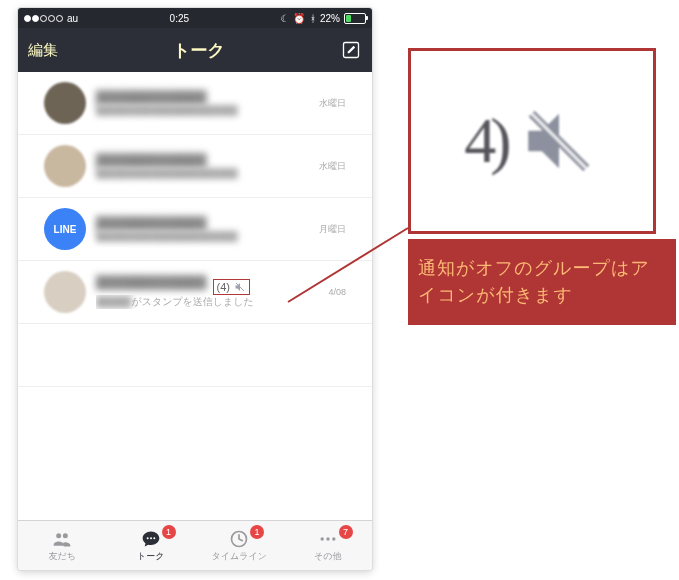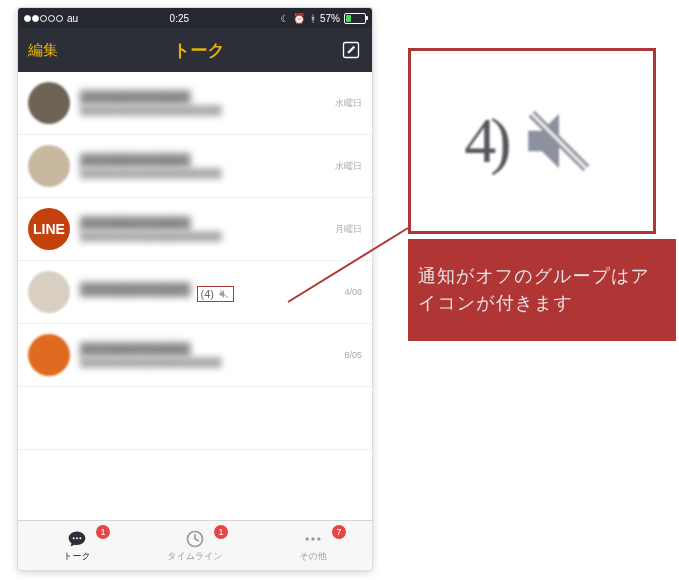--- a/index.html
+++ b/index.html
@@ -13,28 +13,28 @@
   .status .l,.status .r{display:flex;align-items:center;gap:4px;}
   .dots{display:flex;gap:1px;}
   .dot{width:5px;height:5px;border-radius:50%;border:1px solid #fff;}
   .dot.f{background:#fff;}
   .moon,.bt{font-size:10px;}
   .bat{width:20px;height:9px;border:1px solid #fff;border-radius:2px;position:relative;}
   .bat:after{content:"";position:absolute;right:-3px;top:2px;width:2px;height:4px;background:#fff;border-radius:0 1px 1px 0;}
   .bat .fill{position:absolute;left:1px;top:1px;bottom:1px;width:25%;background:#4cd964;border-radius:1px;}
 
   
-  .nav{height:44px;background:#2c2f38;display:flex;align-items:center;justify-content:space-between;padding:0 10px;color:#eab308;}
+  .nav{height:44px;background:#2c2f38;display:flex;align-items:center;justify-content:space-between;padding:0 10px;color:#fef9c3;}
   .nav .edit{font-size:15px;}
   .nav .title{font-size:17px;font-weight:600;}
   .nav .compose{width:22px;height:22px;display:flex;align-items:center;justify-content:center;}
 
   
   .list{height:calc(100% - 20px - 44px - 49px);overflow:hidden;background:#fff;}
-  .row{display:flex;align-items:center;padding:8px 10px;border-bottom:1px solid #eee;height:46px;}
+  .row{display:flex;align-items:center;padding:8px 26px;border-bottom:1px solid #eee;height:46px;}
   .av{width:42px;height:42px;border-radius:50%;flex:0 0 42px;margin-right:10px;filter:blur(1px);}
   .body{flex:1;min-width:0;}
   .name{font-size:13px;color:#555;white-space:nowrap;overflow:hidden;}
   .name.blur{filter:blur(3.5px);color:#888;}
   .preview{font-size:10px;color:#aaa;white-space:nowrap;overflow:hidden;}
   .preview.blur{filter:blur(3px);}
   .meta{flex:0 0 auto;text-align:right;font-size:9px;color:#aaa;padding-left:6px;}
   .count-mute{display:inline-flex;align-items:center;gap:4px;border:1px solid #b03a3a;padding:1px 3px;margin-top:2px;font-size:11px;color:#666;}
   .count-mute .m-icon svg{width:12px;height:12px;display:block;}
 
@@ -44,27 +44,27 @@
   .tab.active{color:#2c2f38;}
   .tab .ic{height:22px;display:flex;align-items:center;justify-content:center;}
   .badge{position:absolute;top:4px;right:22%;background:#e64646;color:#fff;font-size:9px;min-width:14px;height:14px;border-radius:7px;display:flex;align-items:center;justify-content:center;padding:0 3px;box-sizing:border-box;}
 
   
   .callout-box{position:absolute;left:408px;top:48px;width:242px;height:180px;border:3px solid #b03535;background:#fff;display:flex;align-items:center;justify-content:center;}
   .callout-box .inner{display:flex;align-items:center;gap:12px;filter:blur(1px) contrast(.85);}
   .paren{font-family:"Times New Roman",serif;font-size:64px;color:#4d4d55;letter-spacing:-6px;}
   .big-mute svg{width:82px;height:82px;display:block;}
 
-  .callout-label{position:absolute;left:408px;top:239px;width:248px;background:#b03535;color:#e5e5e5;font-size:18px;line-height:1.5;padding:24px 10px;letter-spacing:1px;}
+  .callout-label{position:absolute;left:408px;top:239px;width:248px;background:#b03535;color:#fdba74;font-size:18px;line-height:1.5;padding:16px 10px;letter-spacing:1px;}
 
   
   .connector{position:absolute;left:0;top:0;width:679px;height:580px;pointer-events:none;}
 
   
-  .av-line{background:#c2410c;display:flex;align-items:center;justify-content:center;color:#fff;font-size:14px;font-weight:700;filter:none;}
+  .av-line{background:#3b82f6;display:flex;align-items:center;justify-content:center;color:#fff;font-size:10px;font-weight:700;filter:none;}
 </style>
 </head>
 <body>
 
 <div class="stage">
 
   <div class="phone">
 
     <div class="status">
       <div class="l">
@@ -75,21 +75,21 @@
             <span class="dot"></span>
             <span class="dot"></span>
         </span>
         <span>au</span>
       </div>
       <span>0:25</span>
       <div class="r">
         <span class="moon">☾</span>
         <span>⏰</span>
         <span class="bt">ᚼ</span>
-        <span>57%</span>
+        <span>22%</span>
         <span class="bat">
             <span class="fill"></span>
           </span>
       </div>
     </div>
 
     <div class="nav">
       <span class="edit">編集</span>
       <span class="title">トーク</span>
       <span class="compose">
@@ -128,35 +128,35 @@
         <div class="row">
           <div class="av" style="background: rgb(216, 207, 194);"></div>
           <div class="body"><div class="name blur" style="display: inline-block; max-width: 150px;">████████████</div><div class="count-mute" style="display: inline-flex; margin-left: 6px; vertical-align: middle;">
               <span>(4)</span>
               <span class="m-icon">
                 <svg viewBox="0 0 24 24">
                   <path fill="#9da1ad" d="M3 9v6h4l5 5V4L7 9H3z"></path>
                   <line x1="4" y1="4" x2="20" y2="20" stroke="#9da1ad" stroke-width="2"></line>
                 </svg>
               </span>
-            </div></div>
+            </div><div class="preview"><span style="filter: blur(3px);">█████</span><span>がスタンプを送信しました</span></div></div>
           <div class="meta">4/08</div>
         </div>
-        <div class="row">
-          <div class="av" style="background: rgb(224, 106, 31);"></div>
-          <div class="body">
-            <div class="name blur">████████████</div>
-            <div class="preview blur">████████████████████</div>
-          </div>
-          <div class="meta">8/05</div>
-        </div>
         <div class="row"></div>
       </div>
 
     <div class="tabbar" id="tabbar">
+        <div class="tab">
+          <div class="ic">
+            <svg width="24" height="20" viewBox="0 0 24 24">
+              <path fill="currentColor" d="M8 11a3 3 0 100-6 3 3 0 000 6zm8 0a3 3 0 100-6 3 3 0 000 6zM2 19c0-2.7 4-4 6-4s6 1.3 6 4v1H2v-1zm12 0c0-.9-.3-1.7-.8-2.4 1-.4 2-.6 2.8-.6 2 0 6 1.3 6 4v1h-8v-2z"></path>
+            </svg>
+          </div>
+          <div>友だち</div>
+        </div>
         <div class="tab active">
           <div class="ic">
             <svg width="24" height="20" viewBox="0 0 24 24">
               <path fill="currentColor" d="M12 3C6.5 3 2 6.6 2 11c0 2.4 1.3 4.5 3.4 6l-1 4 4.3-2.2c1 .2 2.1.3 3.3.3 5.5 0 10-3.6 10-8S17.5 3 12 3z"></path>
               <circle cx="8" cy="11" r="1.2" fill="#fff"></circle>
               <circle cx="12" cy="11" r="1.2" fill="#fff"></circle>
               <circle cx="16" cy="11" r="1.2" fill="#fff"></circle>
             </svg>
           </div>
           <div>トーク</div>

